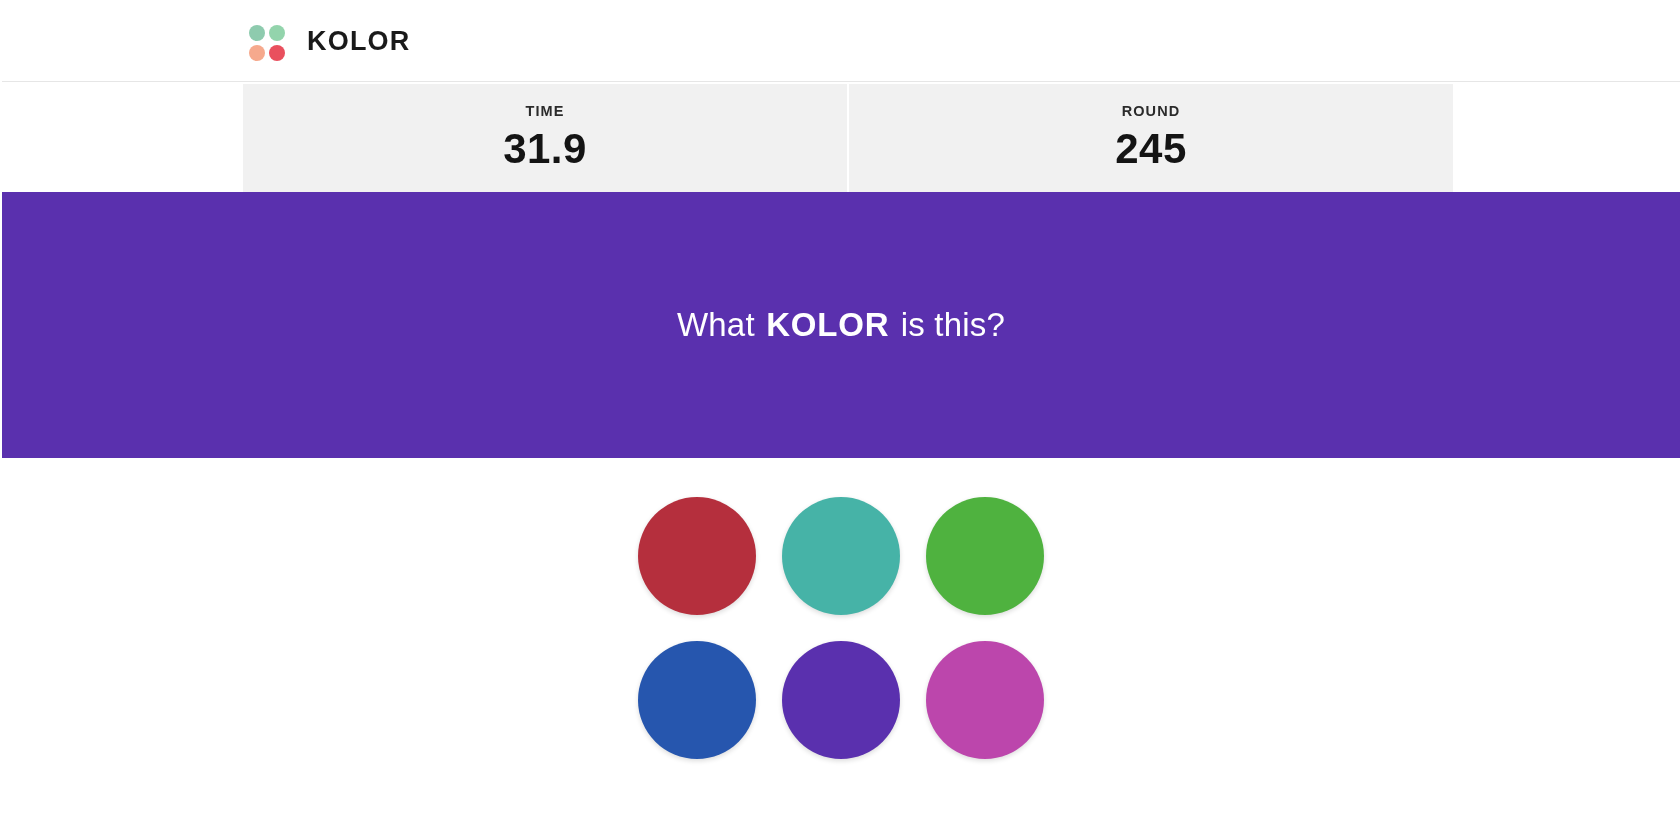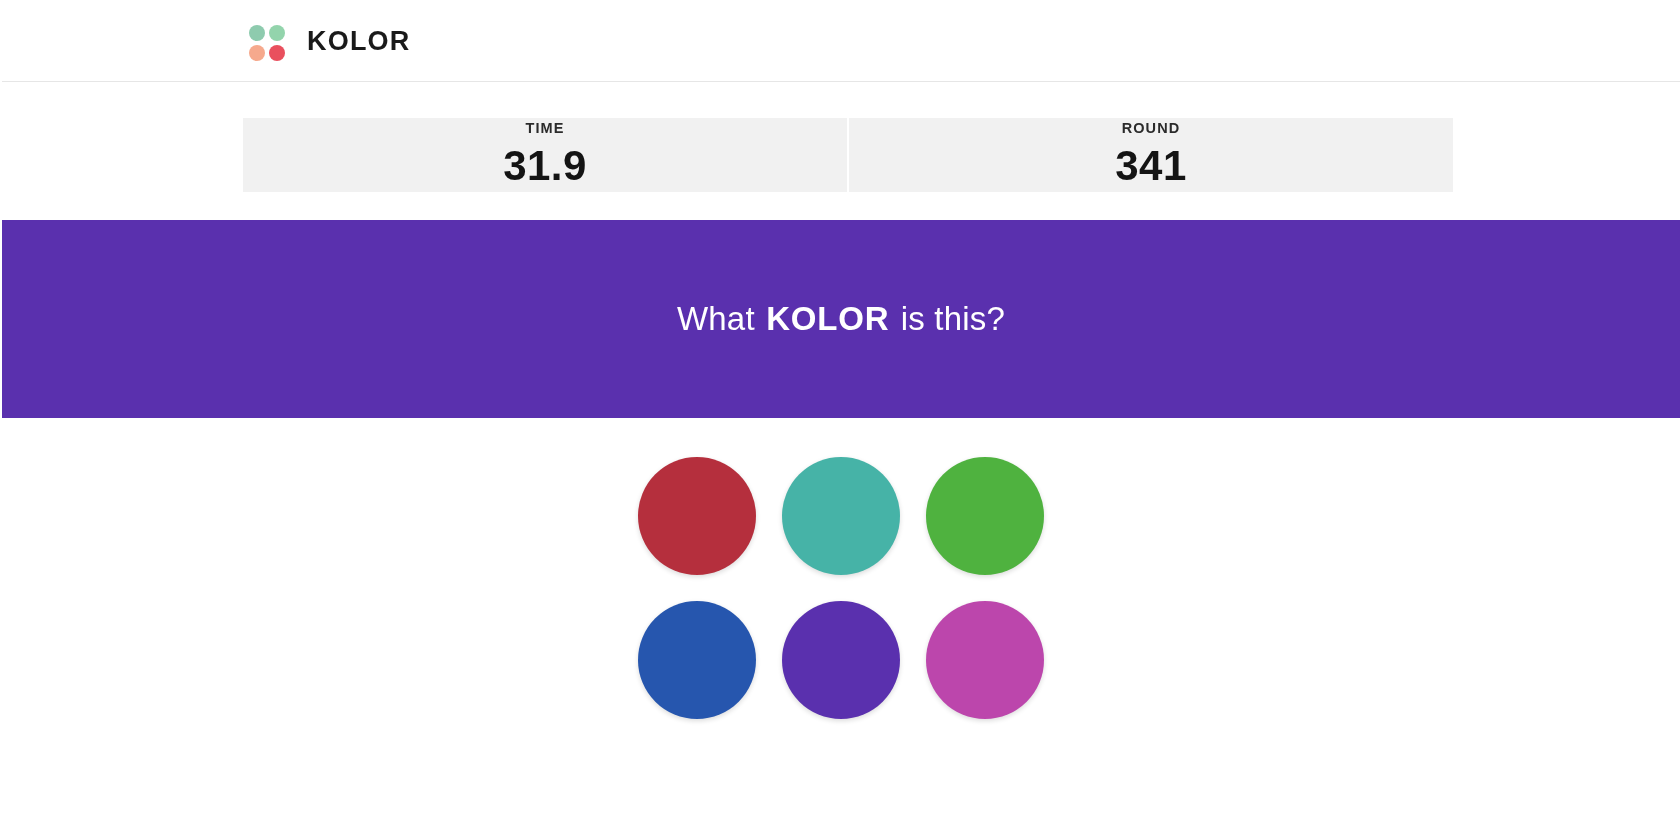--- a/index.html
+++ b/index.html
@@ -40,21 +40,20 @@
   .stats-wrap {
     height:110px;
     background:#ffffff;
     display:flex;
     padding-left:240px;
   }
   .stats {
     display:flex;
     height:110px;
     width:1212px;
-    align-items:flex-end;
   }
   .stat {
     flex:1;
     background:#f1f1f1;
     border-right:2px solid #ffffff;
     display:flex;
     flex-direction:column;
     align-items:center;
     justify-content:center;
     gap:4px;
@@ -68,26 +67,25 @@
   }
   .stat-value {
     font-size:42px;
     font-weight:bold;
     letter-spacing:0.5px;
     color:#141414;
   }
 
   
   .banner {
-    height:198px;
+    height:266px;
     width:100%;
     display:flex;
     align-items:center;
     justify-content:center;
-    margin-top:28px;
   }
   .banner-text {
     font-size:33px;
     font-weight:500;
     color:#ffffff;
     letter-spacing:0.2px;
   }
   .banner-text .kw { font-weight:bold; letter-spacing:0.8px; }
 
   
@@ -134,21 +132,21 @@
   <div class="stats">
 
     <div class="stat">
       <div class="stat-label">TIME</div>
       <div class="stat-value">31.9</div>
     </div>
 
 
     <div class="stat">
       <div class="stat-label">ROUND</div>
-      <div class="stat-value">341</div>
+      <div class="stat-value">245</div>
     </div>
 
 
   </div>
 </div>
 
 <div class="banner" style="background: rgb(90, 48, 174);">
   <div class="banner-text">
     <span>What </span><span class="kw">KOLOR</span><span> is this?</span>
   </div>

